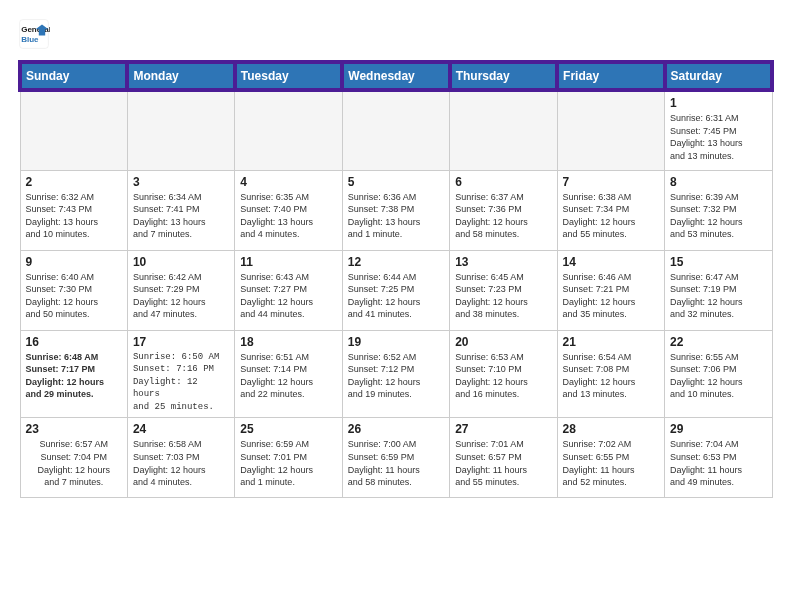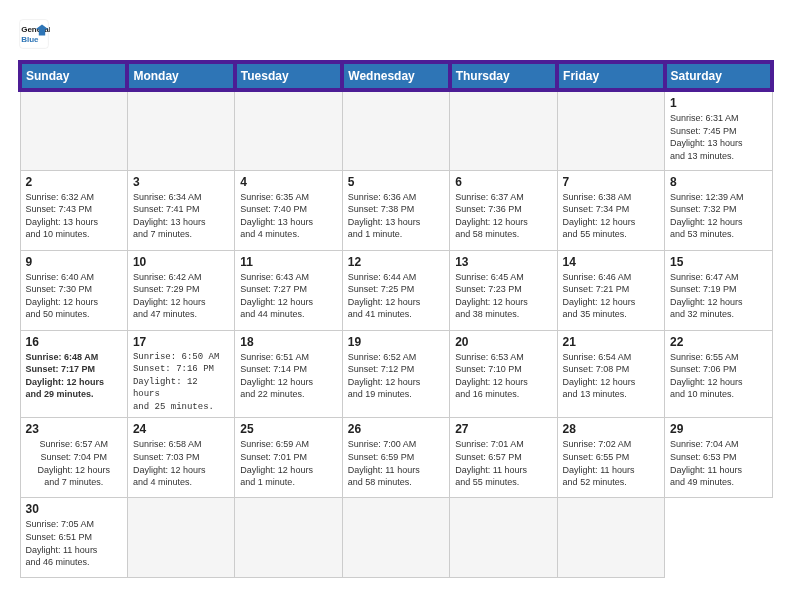--- a/index.html
+++ b/index.html
@@ -168,21 +168,21 @@
           </td>
           <td>
             <span class="day-num">7</span>
             <div class="day-info" style="white-space: pre-line;">Sunrise: 6:38 AM
 Sunset: 7:34 PM
 Daylight: 12 hours
 and 55 minutes.</div>
           </td>
           <td>
             <span class="day-num">8</span>
-            <div class="day-info" style="white-space: pre-line;">Sunrise: 12:39 AM
+            <div class="day-info" style="white-space: pre-line;">Sunrise: 6:39 AM
 Sunset: 7:32 PM
 Daylight: 12 hours
 and 53 minutes.</div>
           </td>
         </tr>
         <tr>
           <td>
             <span class="day-num">9</span>
             <div class="day-info" style="white-space: pre-line;">Sunrise: 6:40 AM
 Sunset: 7:30 PM
@@ -327,29 +327,15 @@
 and 52 minutes.</div>
           </td>
           <td>
             <span class="day-num">29</span>
             <div class="day-info" style="white-space: pre-line;">Sunrise: 7:04 AM
 Sunset: 6:53 PM
 Daylight: 11 hours
 and 49 minutes.</div>
           </td>
         </tr>
-        <tr>
-          <td>
-            <span class="day-num">30</span>
-            <div class="day-info" style="white-space: pre-line;">Sunrise: 7:05 AM
-Sunset: 6:51 PM
-Daylight: 11 hours
-and 46 minutes.</div>
-          </td>
-          <td class="empty"></td>
-          <td class="empty"></td>
-          <td class="empty"></td>
-          <td class="empty"></td>
-          <td class="empty"></td>
-        </tr>
       </tbody>
   </table>
 </div>
 
 </body></html>

